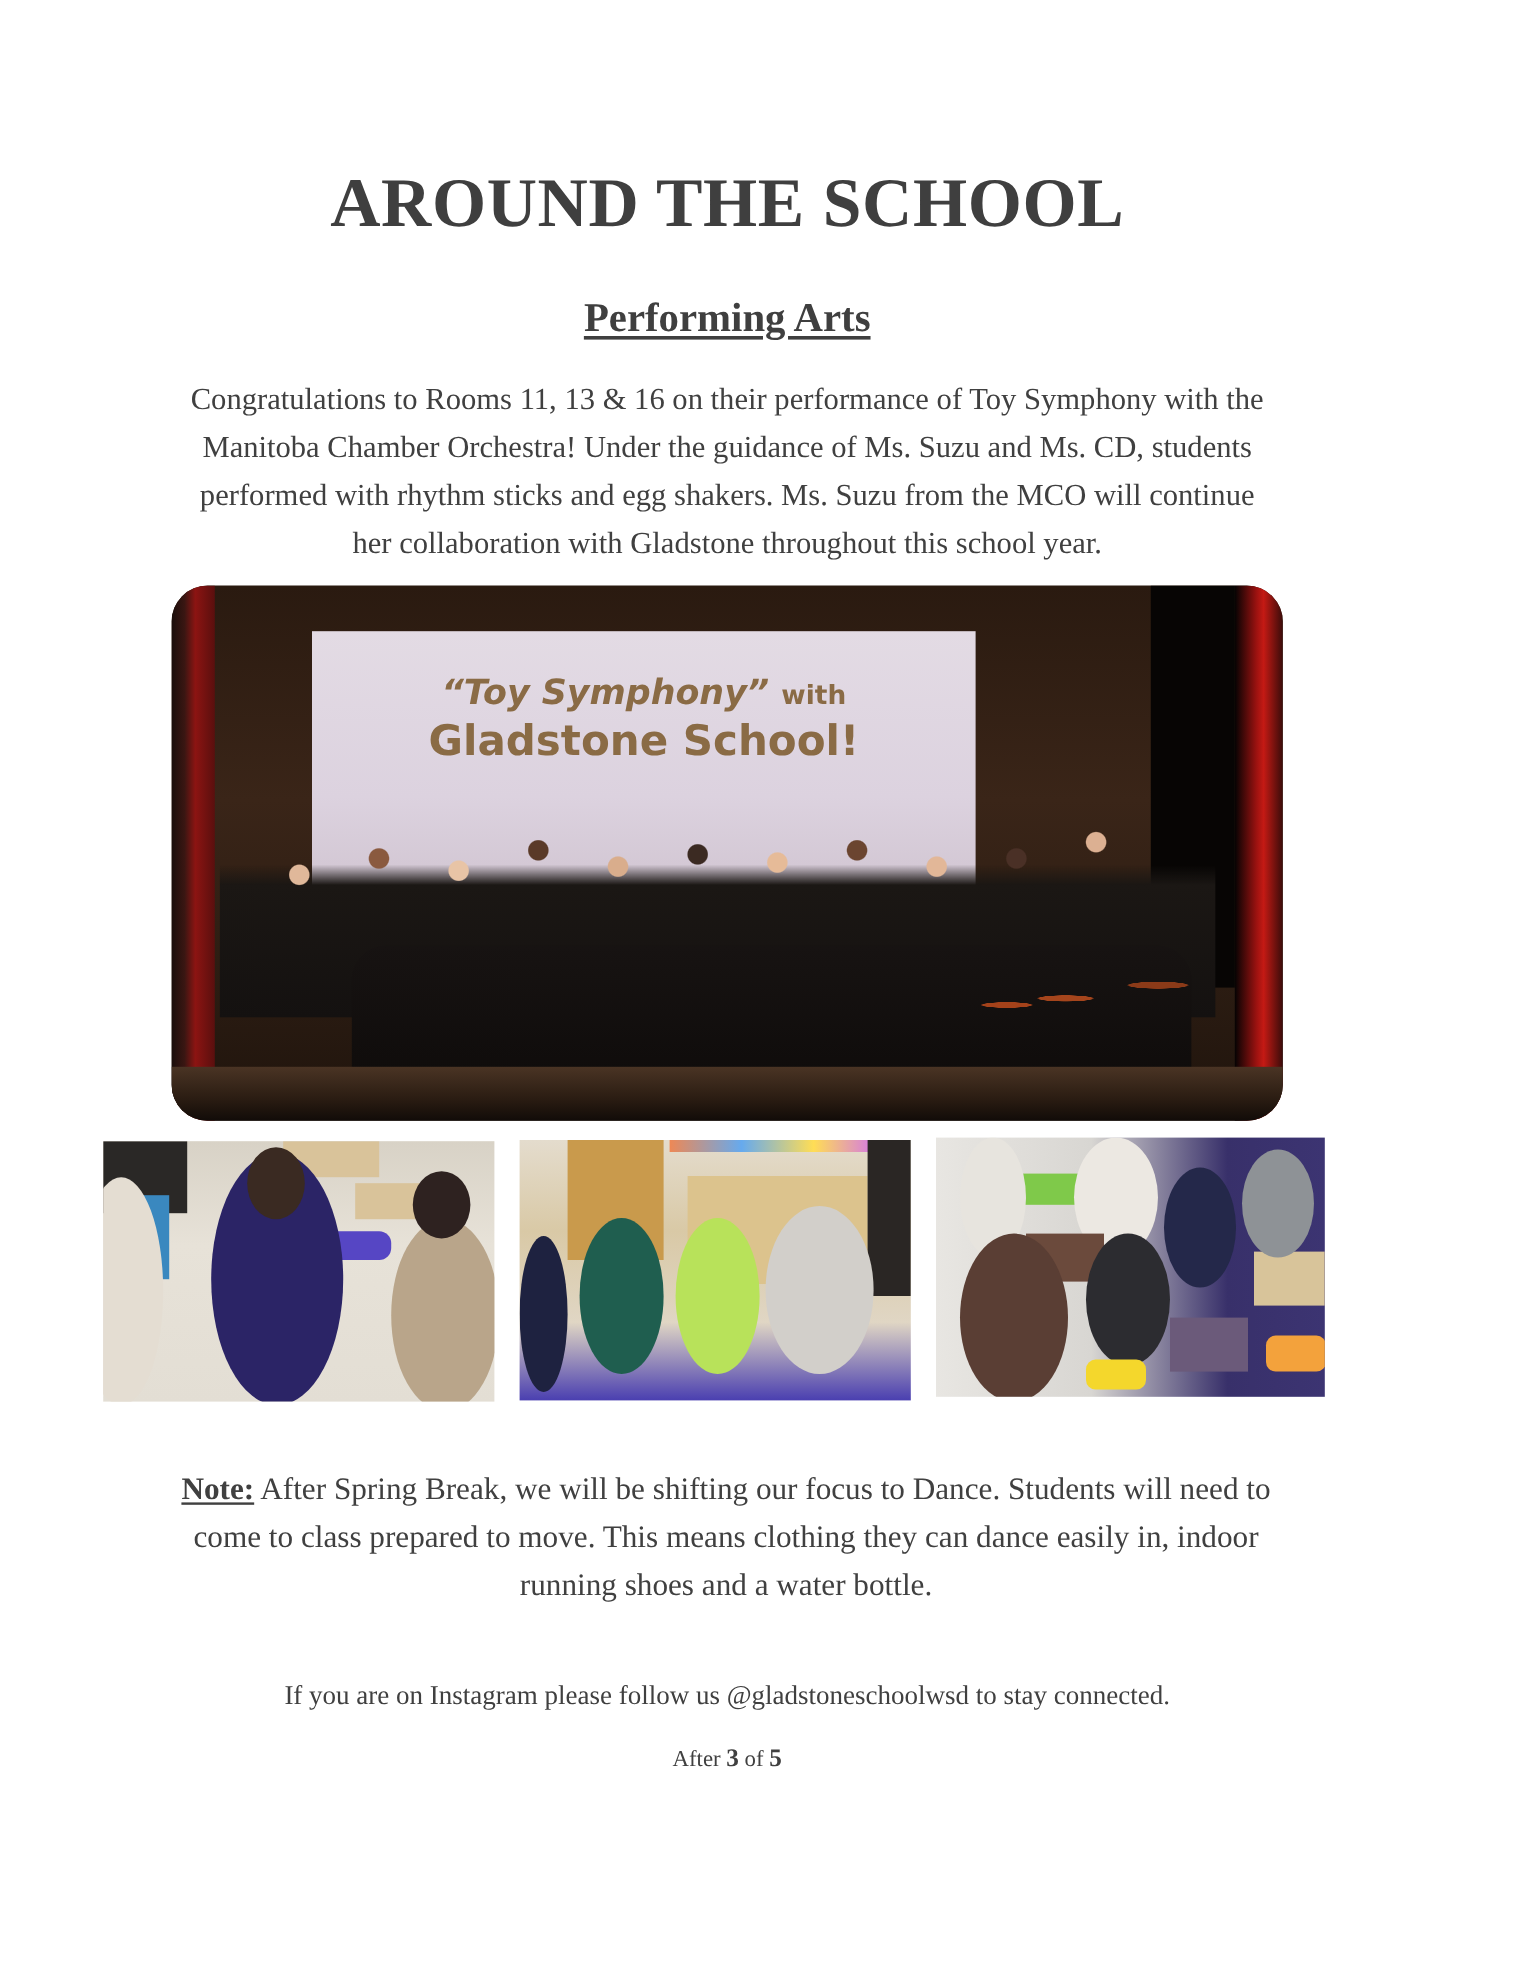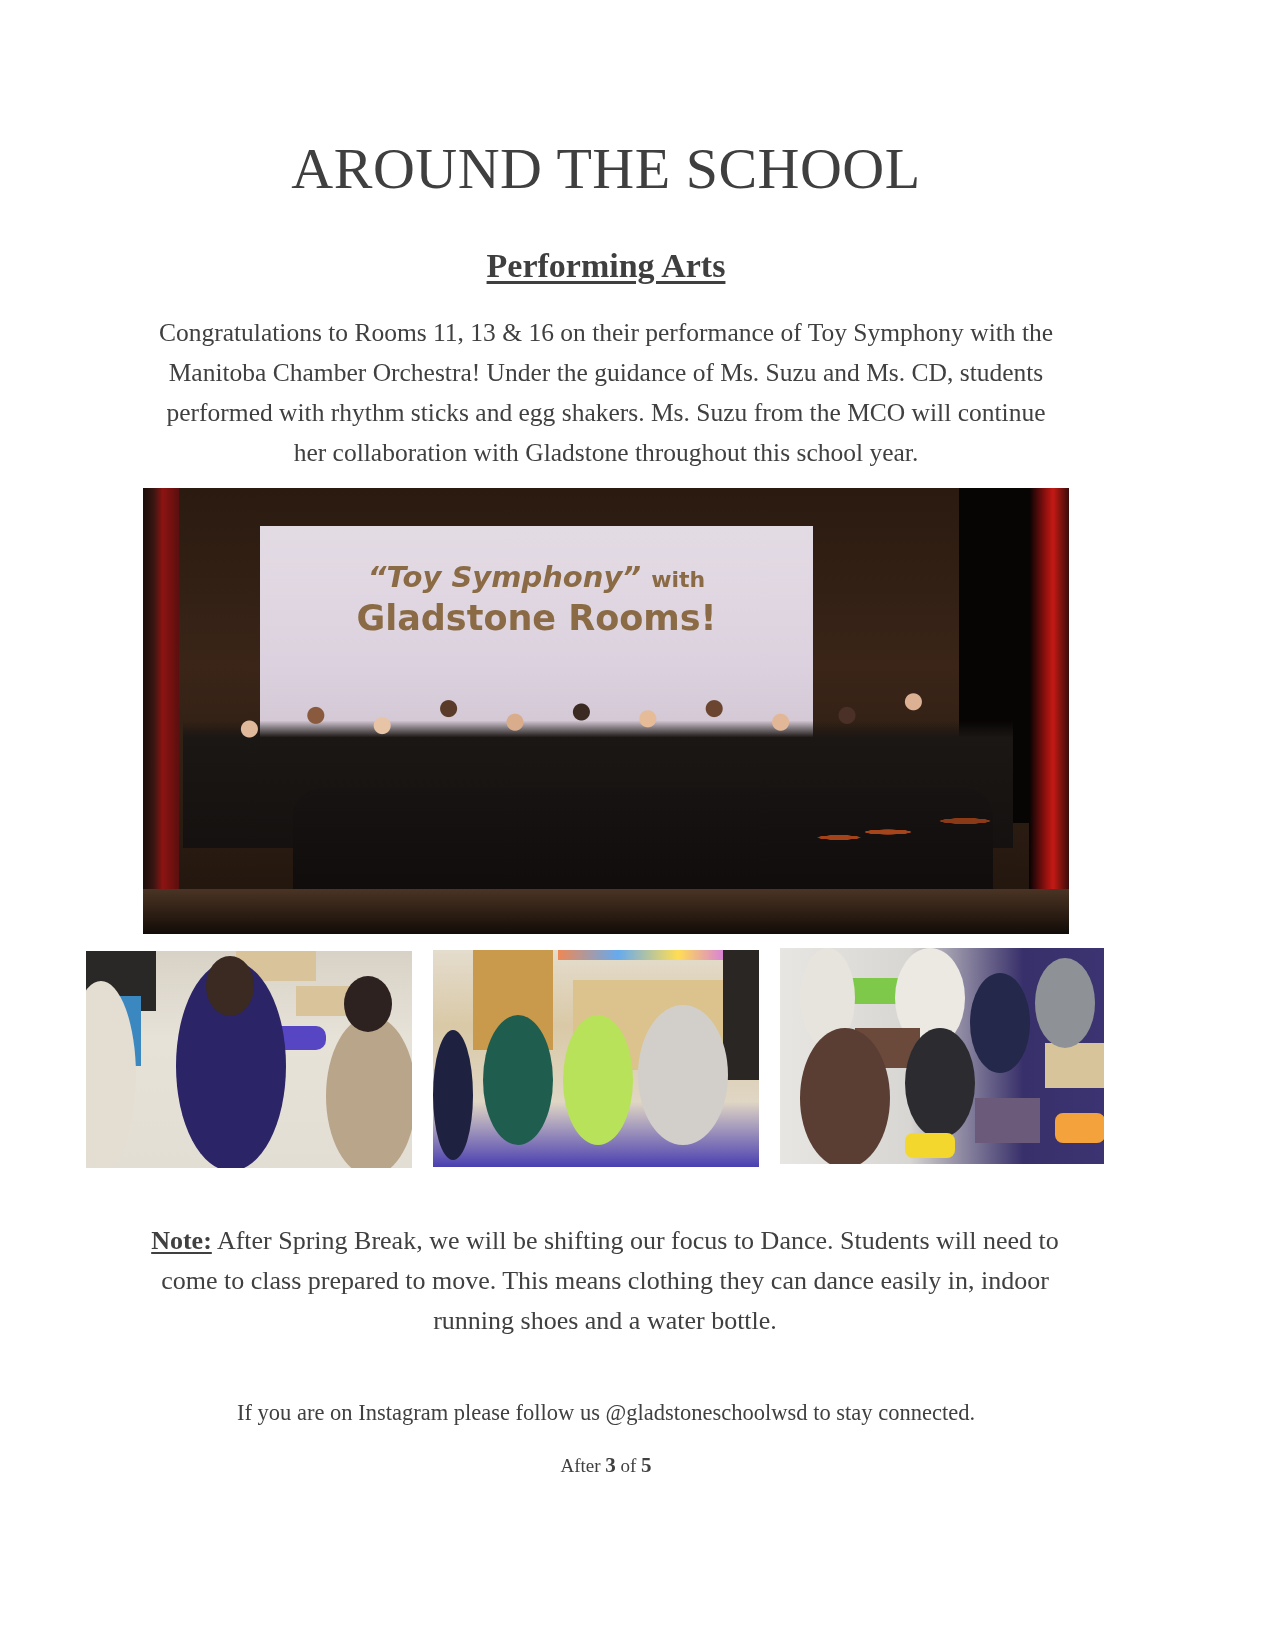--- a/index.html
+++ b/index.html
@@ -1,30 +1,30 @@
 <!DOCTYPE html>
 <html><head>
 <meta charset="utf-8">
 <style>
   html, body { margin: 0; padding: 0; background: #ffffff; }
   body { width: 1275px; height: 1650px; position: relative; overflow: hidden;
          font-family: "Liberation Serif", "DejaVu Serif", serif; color: #404040; }
 
   .title { position: absolute; left: 0; width: 1212px; top: 134px; text-align: center;
-           font-size: 58px; font-weight: normal; letter-spacing: 0.5px; color: #3f3f3f; margin: 0; line-height: 70px; }
+           font-size: 58px; font-weight: bold; letter-spacing: 0.5px; color: #3f3f3f; margin: 0; line-height: 70px; }
   .subtitle { position: absolute; left: 0; width: 1212px; top: 244px; text-align: center;
               font-size: 34px; font-weight: bold; color: #3f3f3f; margin: 0; line-height: 44px; }
   .subtitle span { text-decoration: underline; text-decoration-thickness: 3px; text-underline-offset: 4px; }
 
   .para { position: absolute; left: 148px; width: 916px; top: 313px; text-align: center;
           font-size: 25.5px; line-height: 40px; color: #404040; margin: 0; }
 
   
   .photo-main { position: absolute; left: 143px; top: 488px; width: 926px; height: 446px; overflow: hidden;
-                background: linear-gradient(180deg, #2a1a10 0%, #3a2518 40%, #2b1c12 75%, #1e130c 100%); }
+                background: linear-gradient(180deg, #2a1a10 0%, #3a2518 40%, #2b1c12 75%, #1e130c 100%); border-radius: 30px; }
   .curtain-l { position: absolute; left: 0; top: 0; width: 36px; height: 100%;
                background: linear-gradient(90deg, #1a0e0b 0%, #3a1612 30%, #8c1412 55%, #5a0f0e 100%); }
   .curtain-r { position: absolute; right: 0; top: 0; width: 40px; height: 100%;
                background: linear-gradient(90deg, #050303 0%, #9b1210 45%, #c41a14 60%, #3a0c0a 100%); }
   .dark-r { position: absolute; right: 40px; top: 0; width: 70px; height: 75%; background: #070504; }
   .screen { position: absolute; left: 117px; top: 38px; width: 553px; height: 230px;
             background: linear-gradient(180deg, #e3dbe4 0%, #dcd2df 60%, #cfc3cf 100%);
             text-align: center; font-family: "DejaVu Sans", sans-serif; color: #8a6b45; }
   .screen .l1 { margin-top: 34px; font-size: 29px; font-weight: bold; }
   .screen .l1 .it { font-style: italic; }
@@ -87,21 +87,21 @@
 
 <div class="photo-main">
   <div class="curtain-l"></div>
   <div class="dark-r"></div>
   <div class="curtain-r"></div>
   <div class="screen">
     <div class="l1">
       <span class="it">“Toy Symphony”</span>
       <span class="sm">with</span>
     </div>
-    <div class="l2">Gladstone Rooms!</div>
+    <div class="l2">Gladstone School!</div>
   </div>
   <div class="choir"></div>
   <div class="orchestra"></div>
   <div class="floor"></div>
 </div>
 
 <div class="photo-sm ps1">
   <div class="rect" style="left:0;top:0;width:70px;height:60px;background:#2a2826;"></div>
   <div class="rect" style="left:150px;top:0;width:80px;height:30px;background:#d9c39a;"></div>
   <div class="rect" style="left:210px;top:35px;width:80px;height:30px;background:#d9c39a;"></div>

